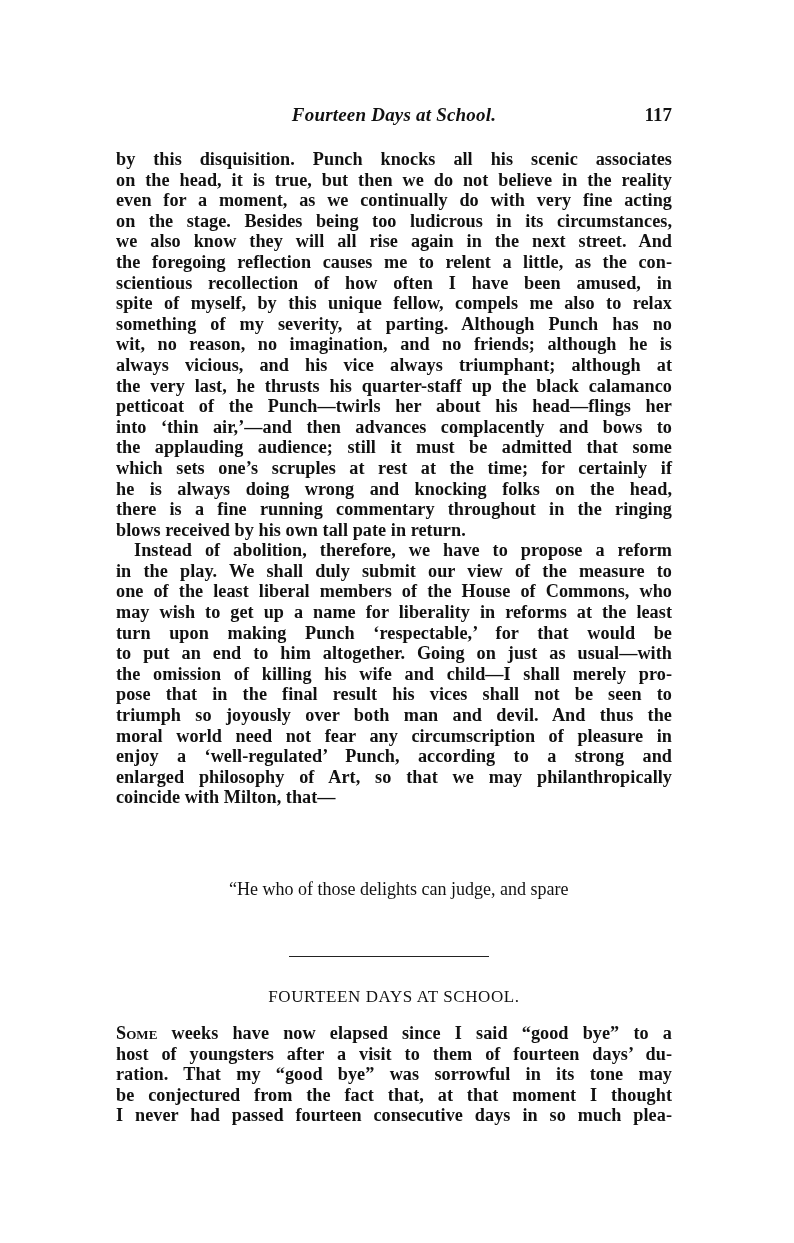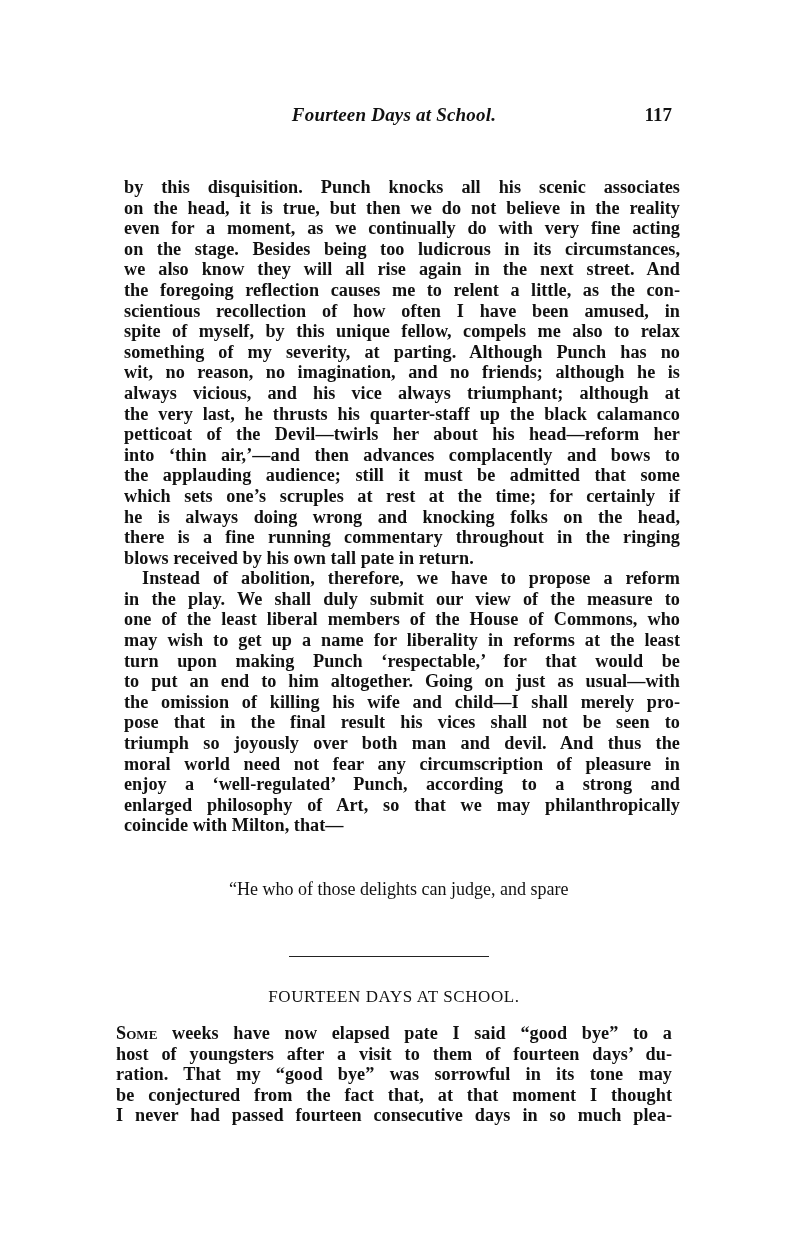--- a/index.html
+++ b/index.html
@@ -3,21 +3,21 @@
 <meta charset="utf-8">
 <style>
   html, body { margin:0; padding:0; background:#ffffff; }
   body { width:794px; height:1243px; position:relative; overflow:hidden;
          font-family:"Liberation Serif","DejaVu Serif",serif; color:#111; }
   .page { position:absolute; left:116px; top:0; width:556px; }
   .running-head { position:absolute; top:104px; left:0; width:556px; height:24px; }
   .running-title { position:absolute; left:0; width:556px; text-align:center;
                    font-style:italic; font-weight:bold; font-size:19px; letter-spacing:0.2px; }
   .page-number { position:absolute; right:0; font-weight:bold; font-size:19px;font-family:Liberation Serif, serif; }
-  .body { position:absolute; top:149px; left:8px; width:556px;margin-top:28px; }
+  .body { position:absolute; top:149px; left:0; width:556px; }
   .line { display:block; height:20.6px; line-height:20.6px; font-size:18.2px;
           text-align:justify; text-align-last:justify; white-space:nowrap;
           font-weight:bold; letter-spacing:0.05px; }
   .line.last { text-align-last:left; }
   .line.indent { padding-left:18px; }
   .quote { position:absolute; left:0; width:556px; top:879px; }
   .qline { display:block; font-size:18px; line-height:20px; height:20px; white-space:nowrap; }
   .q1 { padding-left:113px; }
   .q2 { padding-left:125px; }
   .rule { position:absolute; top:956px; left:173px; width:200px; height:0; border-top:1.5px solid #222; }
@@ -42,21 +42,21 @@
     <span class="line">even for a moment, as we continually do with very fine acting</span>
     <span class="line">on the stage.  Besides being too ludicrous in its circumstances,</span>
     <span class="line">we also know they will all rise again in the next street.  And</span>
     <span class="line">the foregoing reflection causes me to relent a little, as the con-</span>
     <span class="line">scientious recollection of how often I have been amused, in</span>
     <span class="line">spite of myself, by this unique fellow, compels me also to relax</span>
     <span class="line">something of my severity, at parting.  Although Punch has no</span>
     <span class="line">wit, no reason, no imagination, and no friends; although he is</span>
     <span class="line">always vicious, and his vice always triumphant; although at</span>
     <span class="line">the very last, he thrusts his quarter-staff up the black calamanco</span>
-    <span class="line">petticoat of the Devil—twirls her about his head—reform her</span>
+    <span class="line">petticoat of the Punch—twirls her about his head—flings her</span>
     <span class="line">into ‘thin air,’—and then advances complacently and bows to</span>
     <span class="line">the applauding audience; still it must be admitted that some</span>
     <span class="line">which sets one’s scruples at rest at the time; for certainly if</span>
     <span class="line">he is always doing wrong and knocking folks on the head,</span>
     <span class="line">there is a fine running commentary throughout in the ringing</span>
     <span class="line last">blows received by his own tall pate in return.</span>
     <span class="line indent">Instead of abolition, therefore, we have to propose a reform</span>
     <span class="line">in the play.  We shall duly submit our view of the measure to</span>
     <span class="line">one of the least liberal members of the House of Commons, who</span>
     <span class="line">may wish to get up a name for liberality in reforms at the least</span>
@@ -73,20 +73,20 @@
 
   <div class="quote">
     <span class="qline q1">“He who of those delights can judge, and spare</span>
   </div>
 
   <div class="rule"></div>
 
   <div class="section-title">FOURTEEN DAYS AT SCHOOL.</div>
 
   <div class="body2">
-    <span class="line"><span class="smallcaps">Some</span><span> weeks have now elapsed pate I said “good bye” to a</span></span>
+    <span class="line"><span class="smallcaps">Some</span><span> weeks have now elapsed since I said “good bye” to a</span></span>
     <span class="line">host of youngsters after a visit to them of fourteen days’ du-</span>
     <span class="line">ration.  That my “good bye” was sorrowful in its tone may</span>
     <span class="line">be conjectured from the fact that, at that moment I thought</span>
     <span class="line">I never had passed fourteen consecutive days in so much plea-</span>
   </div>
 
 </div>
 
 </body></html>

